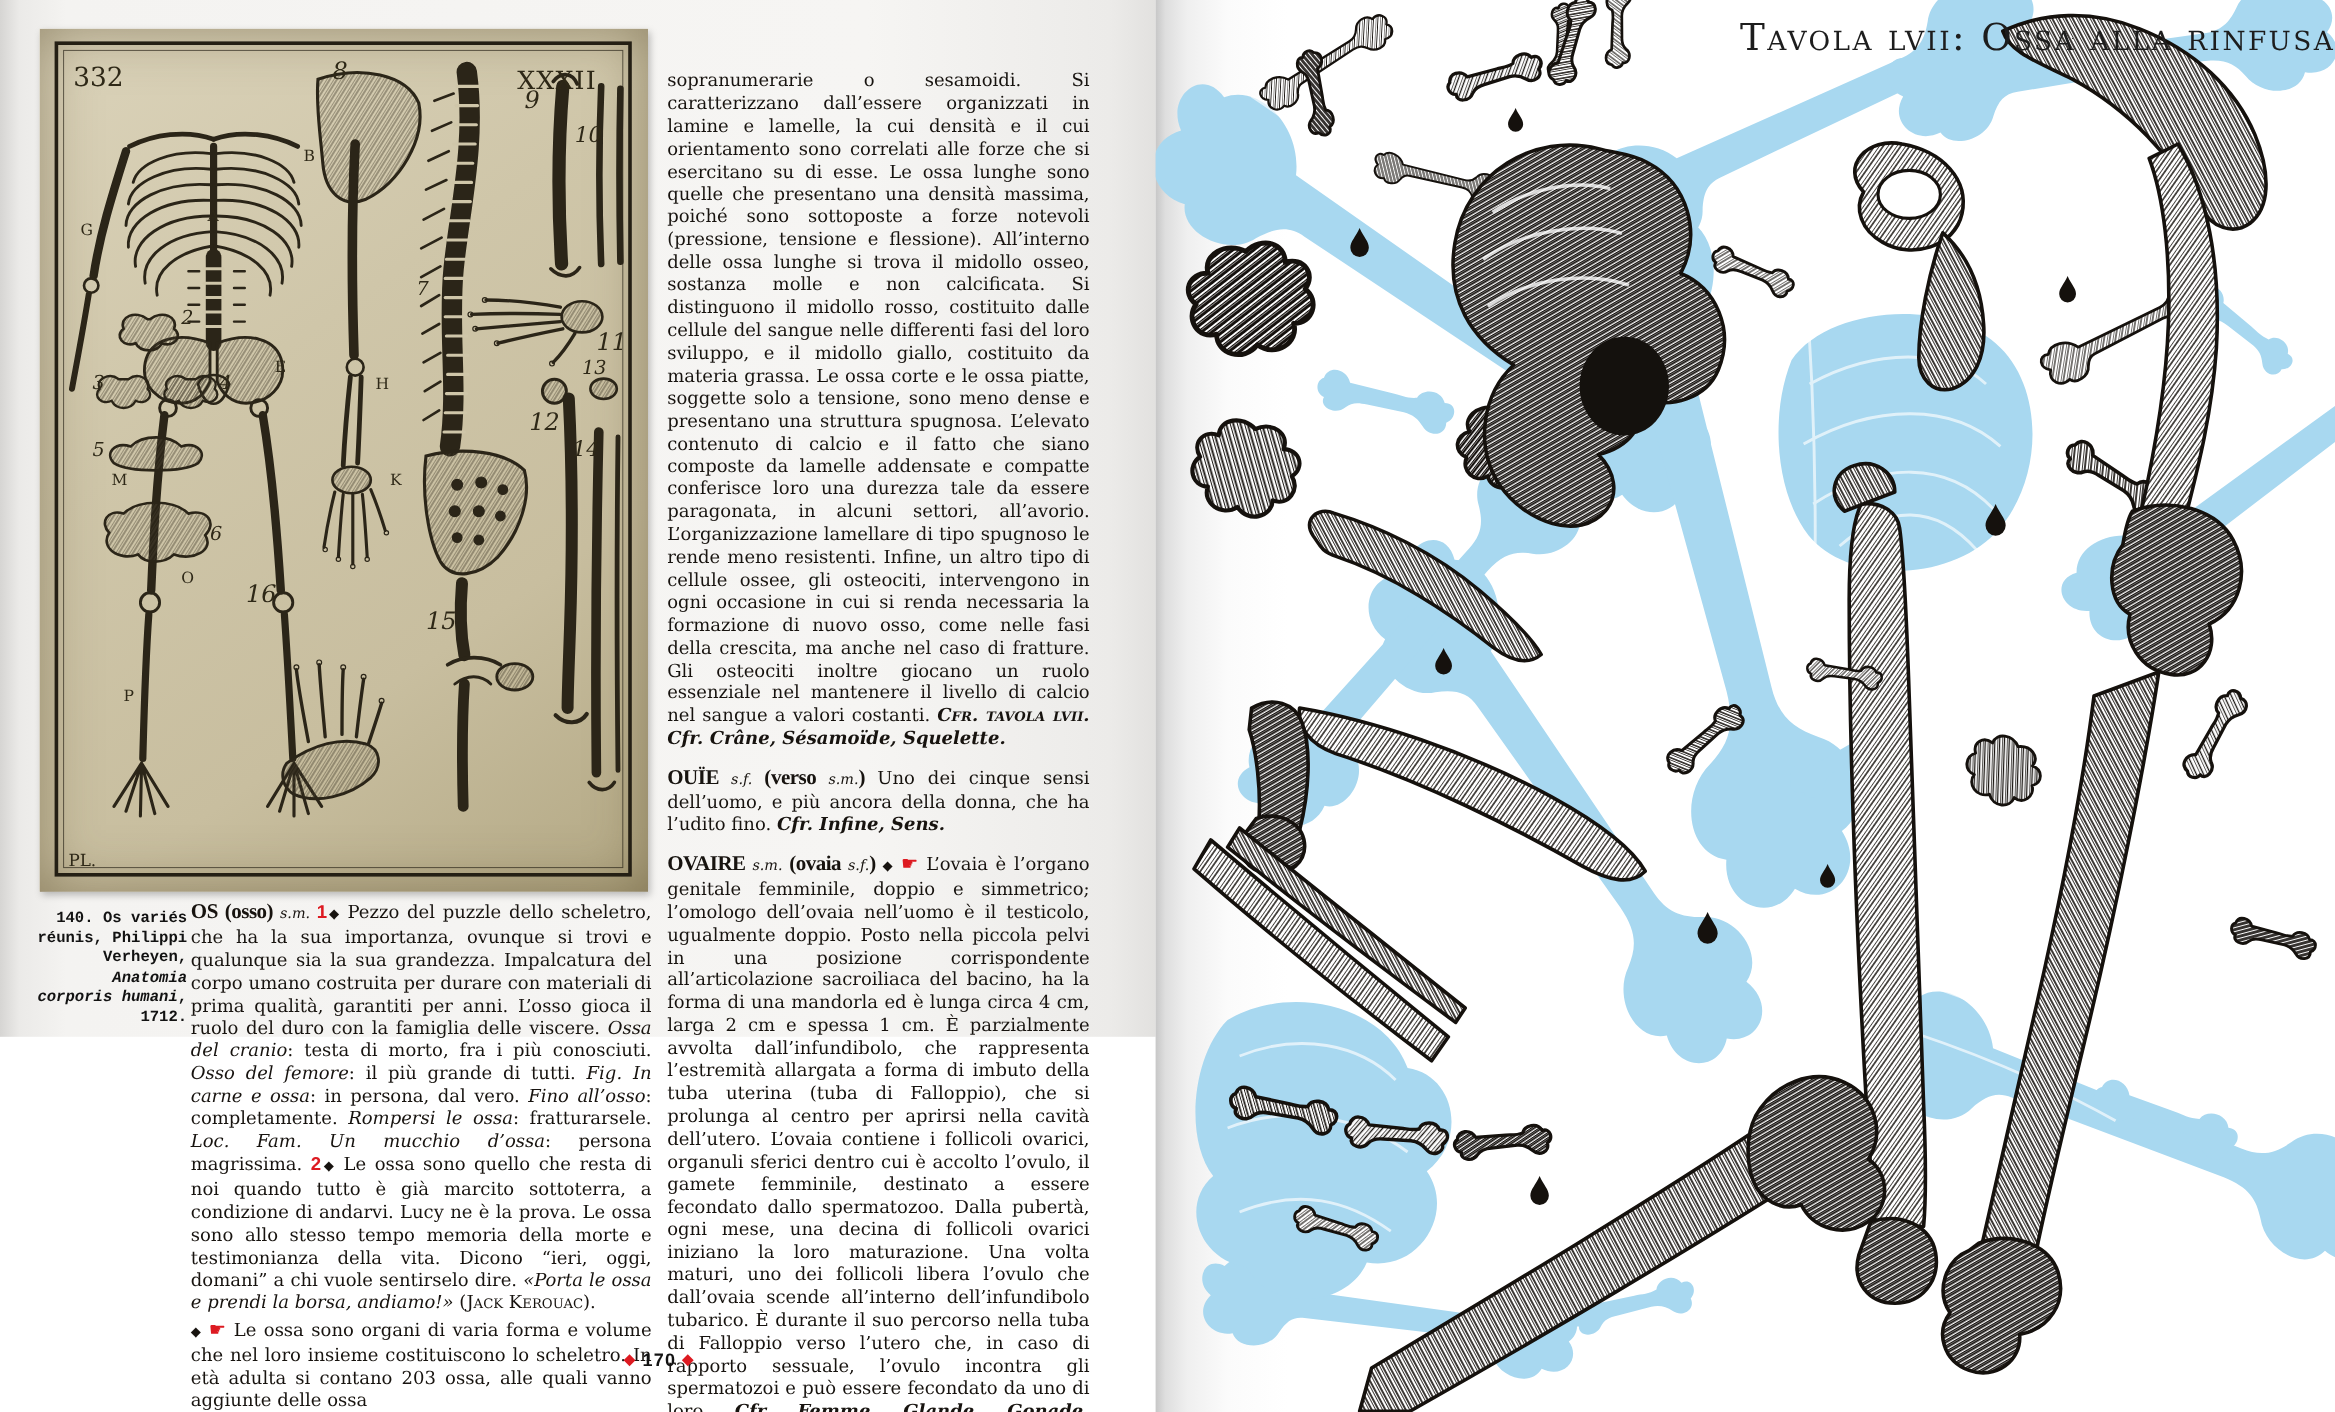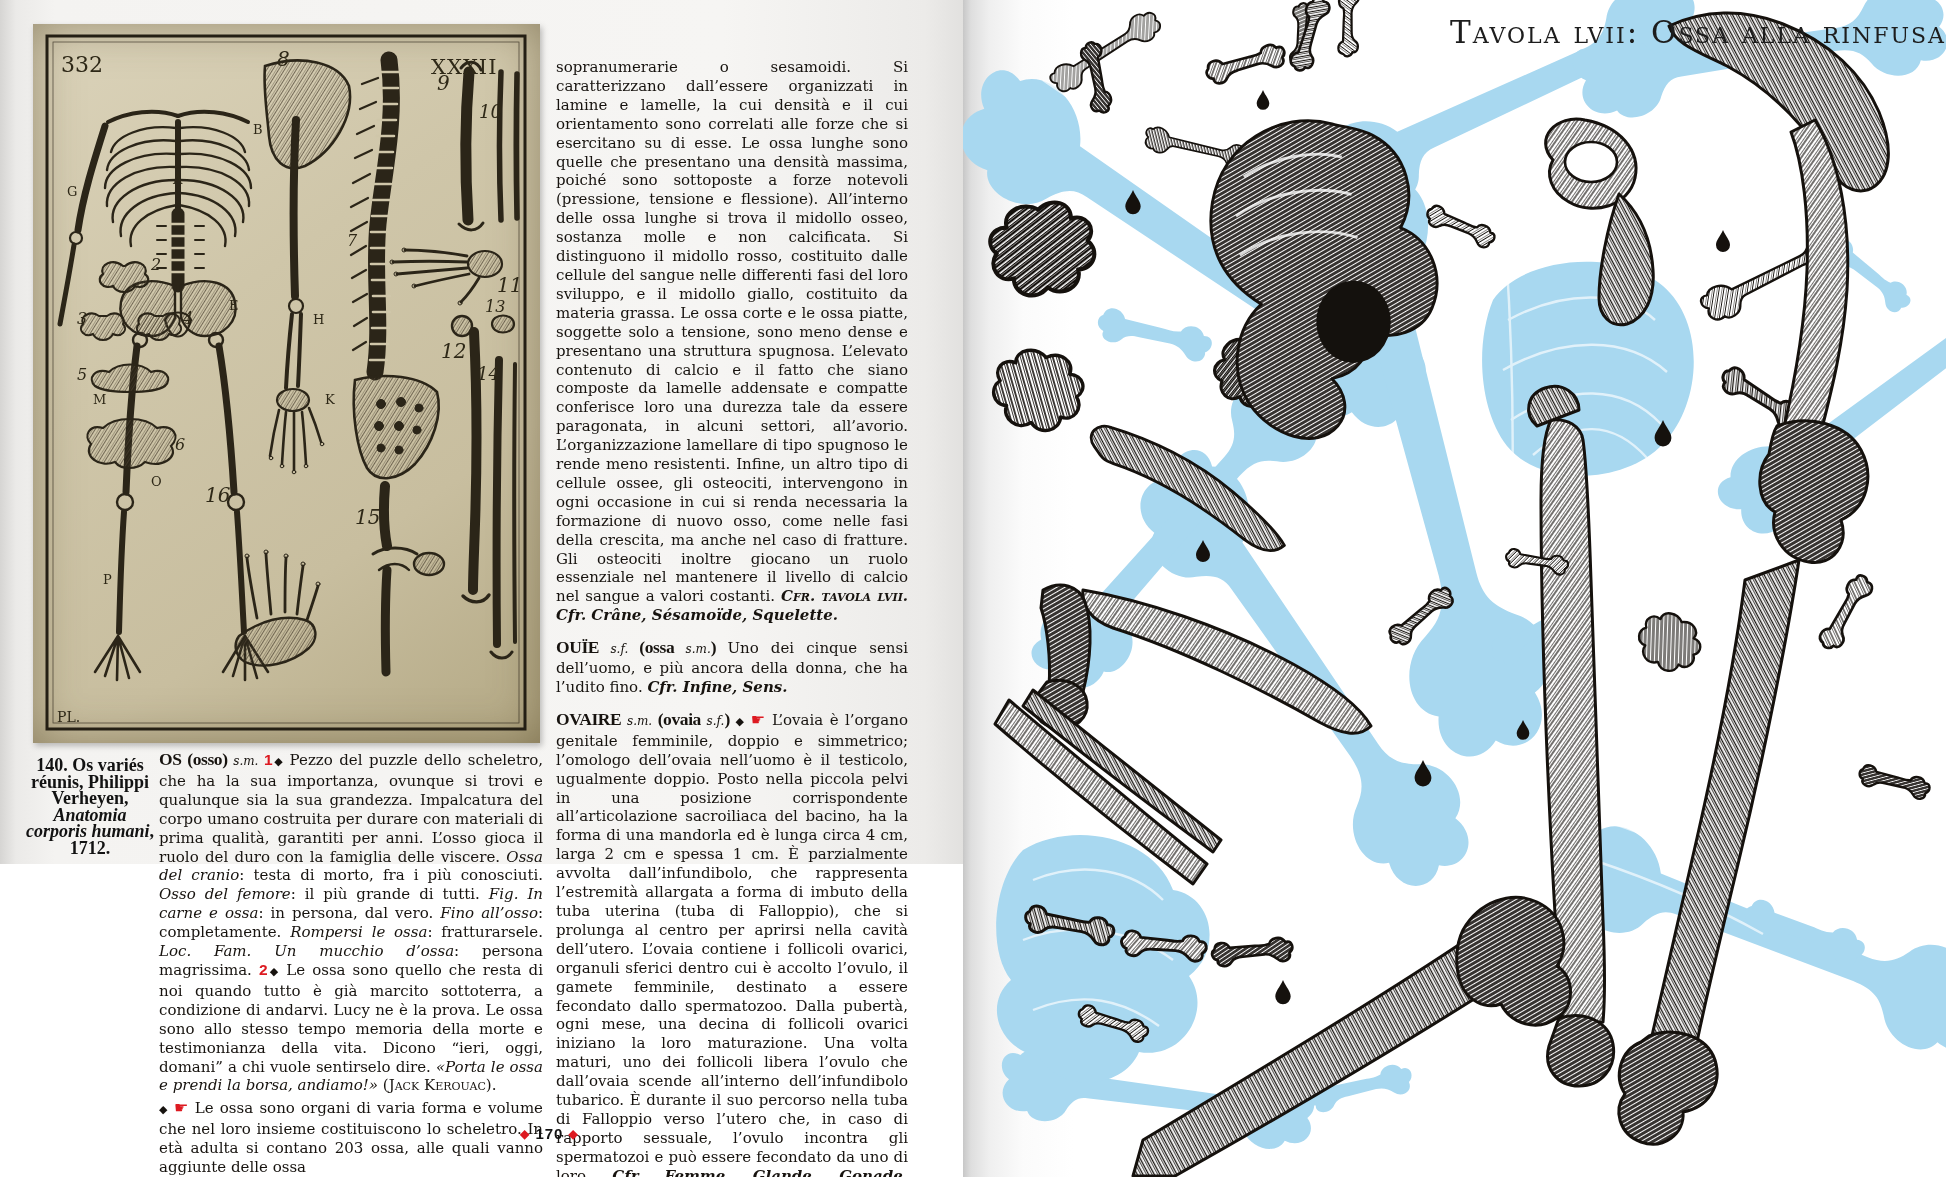--- a/index.html
+++ b/index.html
@@ -18,21 +18,21 @@
     background:linear-gradient(90deg,#c7c7c7 0,#dedede 8px,#efefef 26px,#fbfbfb 60px,#ffffff 110px);}
 
   
   .plate{position:absolute;left:33px;top:24px;width:507px;height:719px;
     background:linear-gradient(145deg,#dbd3ba 0%,#cfc6a9 38%,#c8be9f 70%,#b3a884 100%);
     box-shadow:inset 0 0 46px rgba(84,70,38,.5), 2px 3px 6px rgba(0,0,0,.25);}
   .plate svg{position:absolute;left:0;top:0}
 
   
   .caption{position:absolute;left:24px;top:757px;width:132px;
-    font-family:Liberation Serif, serif;font-size:18px;line-height:16.5px;color:#121212;text-align:center}
+    font-family:Liberation Mono, monospace;font-size:13px;line-height:16.5px;color:#121212;text-align:right}
   .sg-cap{font-weight:700}
   .sg-capbi{font-weight:700;font-style:italic}
 
   
   .col-os{position:absolute;left:159px;top:750px;width:384px}
   .col-b{position:absolute;left:556px;top:58px;width:352px}
   .entry{font-size:15px;line-height:18.9px;text-align:justify;color:#17130f}
   .entry + .entry{margin-top:13px}
   .sg-p{}
   .sg-i{font-style:italic}
@@ -224,21 +224,21 @@
 
   <p class="caption"><span class="sg-cap">140. Os variés réunis, Philippi Verheyen, </span><span class="sg-capbi">Anatomia corporis humani</span><span class="sg-cap">, 1712.</span></p>
 
   <div class="col-os">
     <p class="entry"><span class="sg-hw">OS (osso) </span><span class="sg-pos">s.m. </span><span class="sg-red">1</span><span class="sg-dia">◆ </span><span class="sg-p">Pezzo del puzzle dello scheletro, che ha la sua importanza, ovunque si trovi e qualunque sia la sua grandezza. Impalcatura del corpo umano costruita per durare con materiali di prima qualità, garantiti per anni. L’osso gioca il ruolo del duro con la famiglia delle viscere. </span><span class="sg-i">Ossa del cranio</span><span class="sg-p">: testa di morto, fra i più conosciuti. </span><span class="sg-i">Osso del femore</span><span class="sg-p">: il più grande di tutti. </span><span class="sg-i">Fig. In carne e ossa</span><span class="sg-p">: in persona, dal vero. </span><span class="sg-i">Fino all’osso</span><span class="sg-p">: completamente. </span><span class="sg-i">Rompersi le ossa</span><span class="sg-p">: fratturarsele. </span><span class="sg-i">Loc. Fam. Un mucchio d’ossa</span><span class="sg-p">: persona magrissima. </span><span class="sg-red">2</span><span class="sg-dia">◆ </span><span class="sg-p">Le ossa sono quello che resta di noi quando tutto è già marcito sottoterra, a condizione di andarvi. Lucy ne è la prova. Le ossa sono allo stesso tempo memoria della morte e testimonianza della vita. Dicono “ieri, oggi, domani” a chi vuole sentirselo dire. </span><span class="sg-i">«Porta le ossa e prendi la borsa, andiamo!» </span><span class="sg-p">(</span><span class="sg-sc">Jack Kerouac</span><span class="sg-p">).</span></p>
     <p class="entry" style="margin-top:4px"><span class="sg-dia">◆ </span><span class="sg-man">☛ </span><span class="sg-p">Le ossa sono organi di varia forma e volume che nel loro insieme costituiscono lo scheletro. In età adulta si contano 203 ossa, alle quali vanno aggiunte delle ossa</span></p>
   </div>
 
   <div class="col-b">
     <p class="entry"><span class="sg-p">sopranumerarie o sesamoidi. Si caratterizzano dall’essere organizzati in lamine e lamelle, la cui densità e il cui orientamento sono correlati alle forze che si esercitano su di esse. Le ossa lunghe sono quelle che presentano una densità massima, poiché sono sottoposte a forze notevoli (pressione, tensione e flessione). All’interno delle ossa lunghe si trova il midollo osseo, sostanza molle e non calcificata. Si distinguono il midollo rosso, costituito dalle cellule del sangue nelle differenti fasi del loro sviluppo, e il midollo giallo, costituito da materia grassa. Le ossa corte e le ossa piatte, soggette solo a tensione, sono meno dense e presentano una struttura spugnosa. L’elevato contenuto di calcio e il fatto che siano composte da lamelle addensate e compatte conferisce loro una durezza tale da essere paragonata, in alcuni settori, all’avorio. L’organizzazione lamellare di tipo spugnoso le rende meno resistenti. Infine, un altro tipo di cellule ossee, gli osteociti, intervengono in ogni occasione in cui si renda necessaria la formazione di nuovo osso, come nelle fasi della crescita, ma anche nel caso di fratture. Gli osteociti inoltre giocano un ruolo essenziale nel mantenere il livello di calcio nel sangue a valori costanti. </span><span class="sg-scbi">Cfr. tavola lvii. </span><span class="sg-bi">Cfr. Crâne, Sésamoïde, Squelette.</span></p>
-    <p class="entry"><span class="sg-hw">OUÏE </span><span class="sg-pos">s.f. </span><span class="sg-hw">(ossa </span><span class="sg-pos">s.m.</span><span class="sg-hw">) </span><span class="sg-p">Uno dei cinque sensi dell’uomo, e più ancora della donna, che ha l’udito fino. </span><span class="sg-bi">Cfr. Infine, Sens.</span></p>
+    <p class="entry"><span class="sg-hw">OUÏE </span><span class="sg-pos">s.f. </span><span class="sg-hw">(verso </span><span class="sg-pos">s.m.</span><span class="sg-hw">) </span><span class="sg-p">Uno dei cinque sensi dell’uomo, e più ancora della donna, che ha l’udito fino. </span><span class="sg-bi">Cfr. Infine, Sens.</span></p>
     <p class="entry"><span class="sg-hw">OVAIRE </span><span class="sg-pos">s.m. </span><span class="sg-hw">(ovaia </span><span class="sg-pos">s.f.</span><span class="sg-hw">) </span><span class="sg-dia">◆ </span><span class="sg-man">☛ </span><span class="sg-p">L’ovaia è l’organo genitale femminile, doppio e simmetrico; l’omologo dell’ovaia nell’uomo è il testicolo, ugualmente doppio. Posto nella piccola pelvi in una posizione corrispondente all’articolazione sacroiliaca del bacino, ha la forma di una mandorla ed è lunga circa 4 cm, larga 2 cm e spessa 1 cm. È parzialmente avvolta dall’infundibolo, che rappresenta l’estremità allargata a forma di imbuto della tuba uterina (tuba di Falloppio), che si prolunga al centro per aprirsi nella cavità dell’utero. L’ovaia contiene i follicoli ovarici, organuli sferici dentro cui è accolto l’ovulo, il gamete femminile, destinato a essere fecondato dallo spermatozoo. Dalla pubertà, ogni mese, una decina di follicoli ovarici iniziano la loro maturazione. Una volta maturi, uno dei follicoli libera l’ovulo che dall’ovaia scende all’interno dell’infundibolo tubarico. È durante il suo percorso nella tuba di Falloppio verso l’utero che, in caso di rapporto sessuale, l’ovulo incontra gli spermatozoi e può essere fecondato da uno di loro. </span><span class="sg-bi">Cfr. Femme, Glande, Gonade, Hypothalamus, Testicule.</span></p>
 
   </div>
 
   <div class="page-num"><span class="pn-d">◆</span> <span>170</span> <span class="pn-d">◆</span></div>
 </div>
 
 <div class="page-right">
   <h1 class="tavola">Tavola lvii: Ossa alla rinfusa</h1>
 

